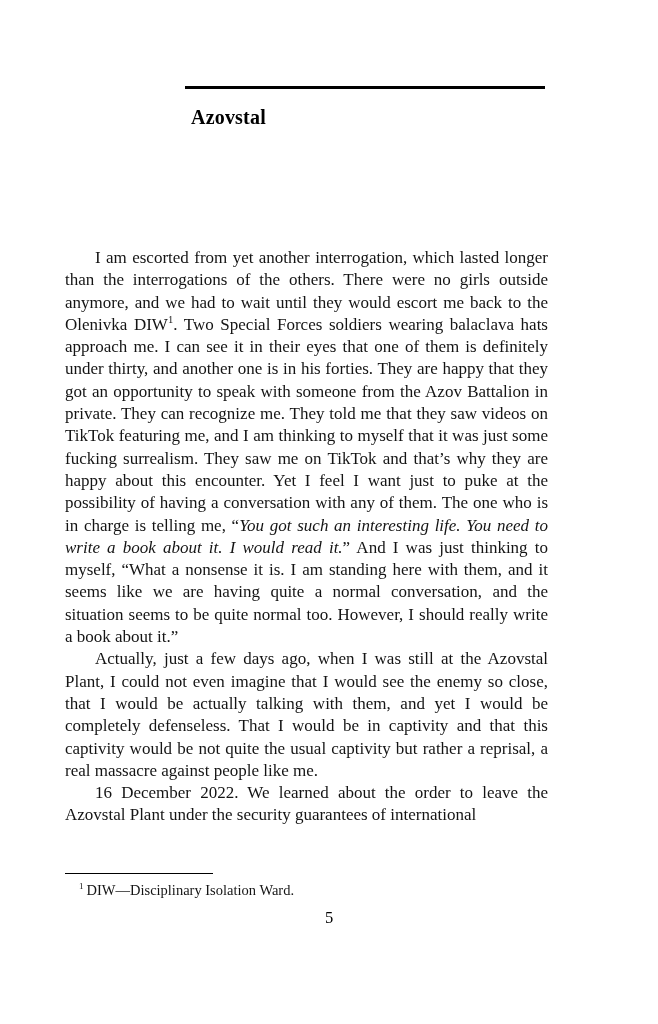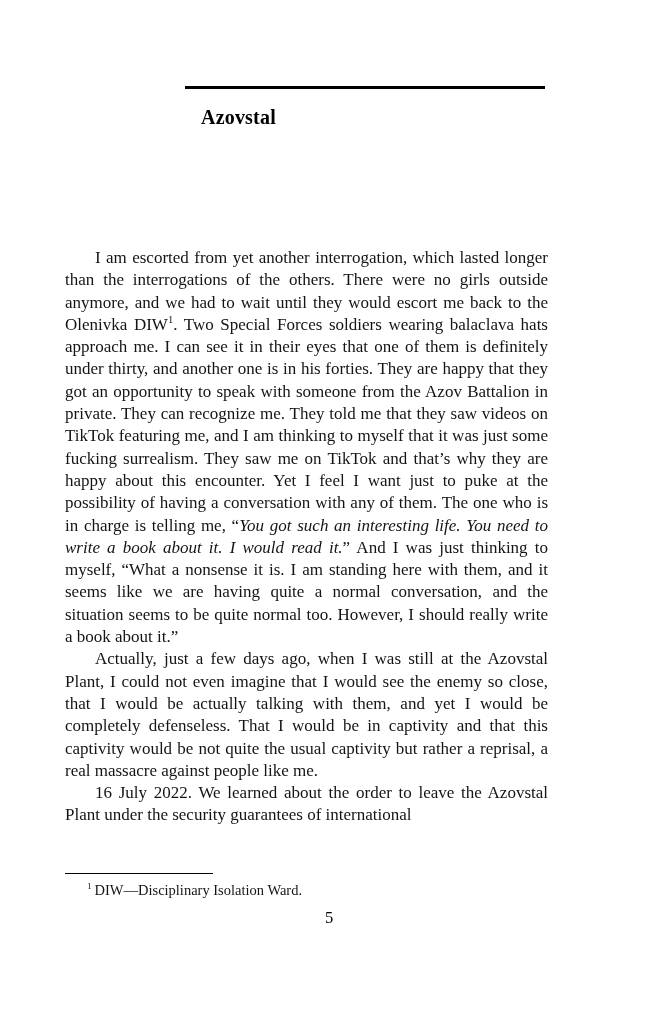--- a/index.html
+++ b/index.html
@@ -25,21 +25,21 @@
     left: 185px;
     top: 86px;
     width: 360px;
   }
   .chapter-rule {
     width: 100%;
     height: 3px;
     background: #000000;
   }
   .chapter-title {
-    margin: 17px 0 0 16px;
+    margin: 17px 0 0 6px;
     font-size: 20px;
     font-weight: bold;
     letter-spacing: 0.2px;
     color: #000000;
   }
 
   
   .body-text {
     position: absolute;
     left: 65px;
@@ -67,21 +67,21 @@
   .footnote-rule {
     position: absolute;
     left: 65px;
     top: 873px;
     width: 148px;
     height: 1px;
     background: #000000;
   }
   .footnote {
     position: absolute;
-    left: 65px;
+    left: 57px;
     top: 881px;
     width: 483px;
     margin: 0;
     font-size: 14.5px;
     line-height: 19px;
     text-indent: 22px;
   }
   .footnote sup {
     font-size: 0.62em;
     line-height: 0;
@@ -109,21 +109,21 @@
     <div class="chapter-rule"></div>
     <h1 class="chapter-title">Azovstal</h1>
   </header>
 
   <main class="body-text">
 
     <p class="para"><span>I am escorted from yet another interrogation, which lasted longer than the interrogations of the others. There were no girls outside anymore, and we had to wait until they would escort me back to the Olenivka DIW</span><sup>1</sup><span>. Two Special Forces soldiers wearing balaclava hats approach me. I can see it in their eyes that one of them is definitely under thirty, and another one is in his forties. They are happy that they got an opportunity to speak with someone from the Azov Battalion in private. They can recognize me. They told me that they saw videos on TikTok featuring me, and I am thinking to myself that it was just some fucking surrealism. They saw me on TikTok and that’s why they are happy about this encounter. Yet I feel I want just to puke at the possibility of having a conversation with any of them. The one who is in charge is telling me, “</span><em class="italic-quote">You got such an interesting life. You need to write a book about it. I would read it.</em><span>” And I was just thinking to myself, “What a nonsense it is. I am standing here with them, and it seems like we are having quite a normal conversation, and the situation seems to be quite normal too. However, I should really write a book about it.”</span></p>
 
     <p class="para"><span>Actually, just a few days ago, when I was still at the Azovstal Plant, I could not even imagine that I would see the enemy so close, that I would be actually talking with them, and yet I would be completely defenseless. That I would be in captivity and that this captivity would be not quite the usual captivity but rather a reprisal, a real massacre against people like me.</span></p>
 
-    <p class="para"><span>16 July 2022. We learned about the order to leave the Azovstal Plant under the security guarantees of international</span></p>
+    <p class="para"><span>16 December 2022. We learned about the order to leave the Azovstal Plant under the security guarantees of international</span></p>
 
   </main>
 
   <div class="footnote-rule"></div>
 
   <p class="footnote"><sup>1</sup><span>DIW—Disciplinary Isolation Ward.</span></p>
 
   <div class="page-number">5</div>
 
 </div>

